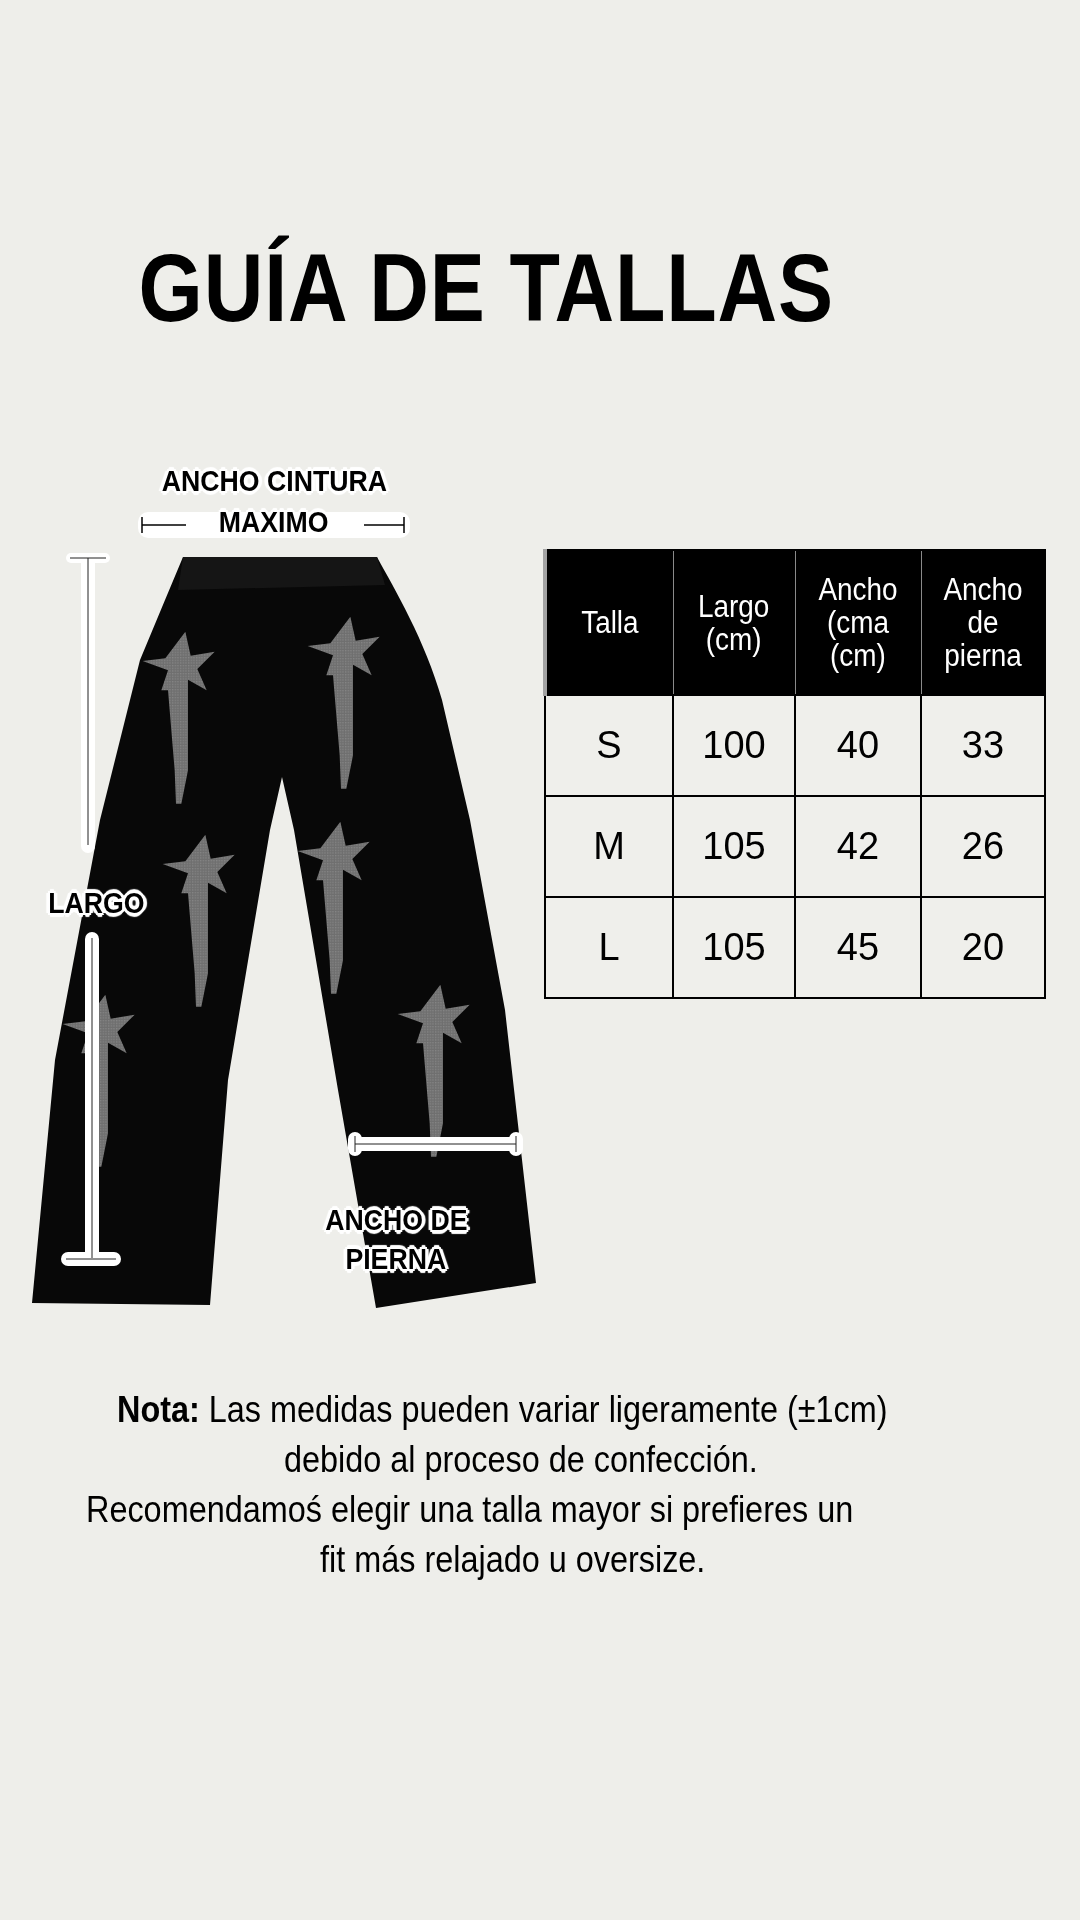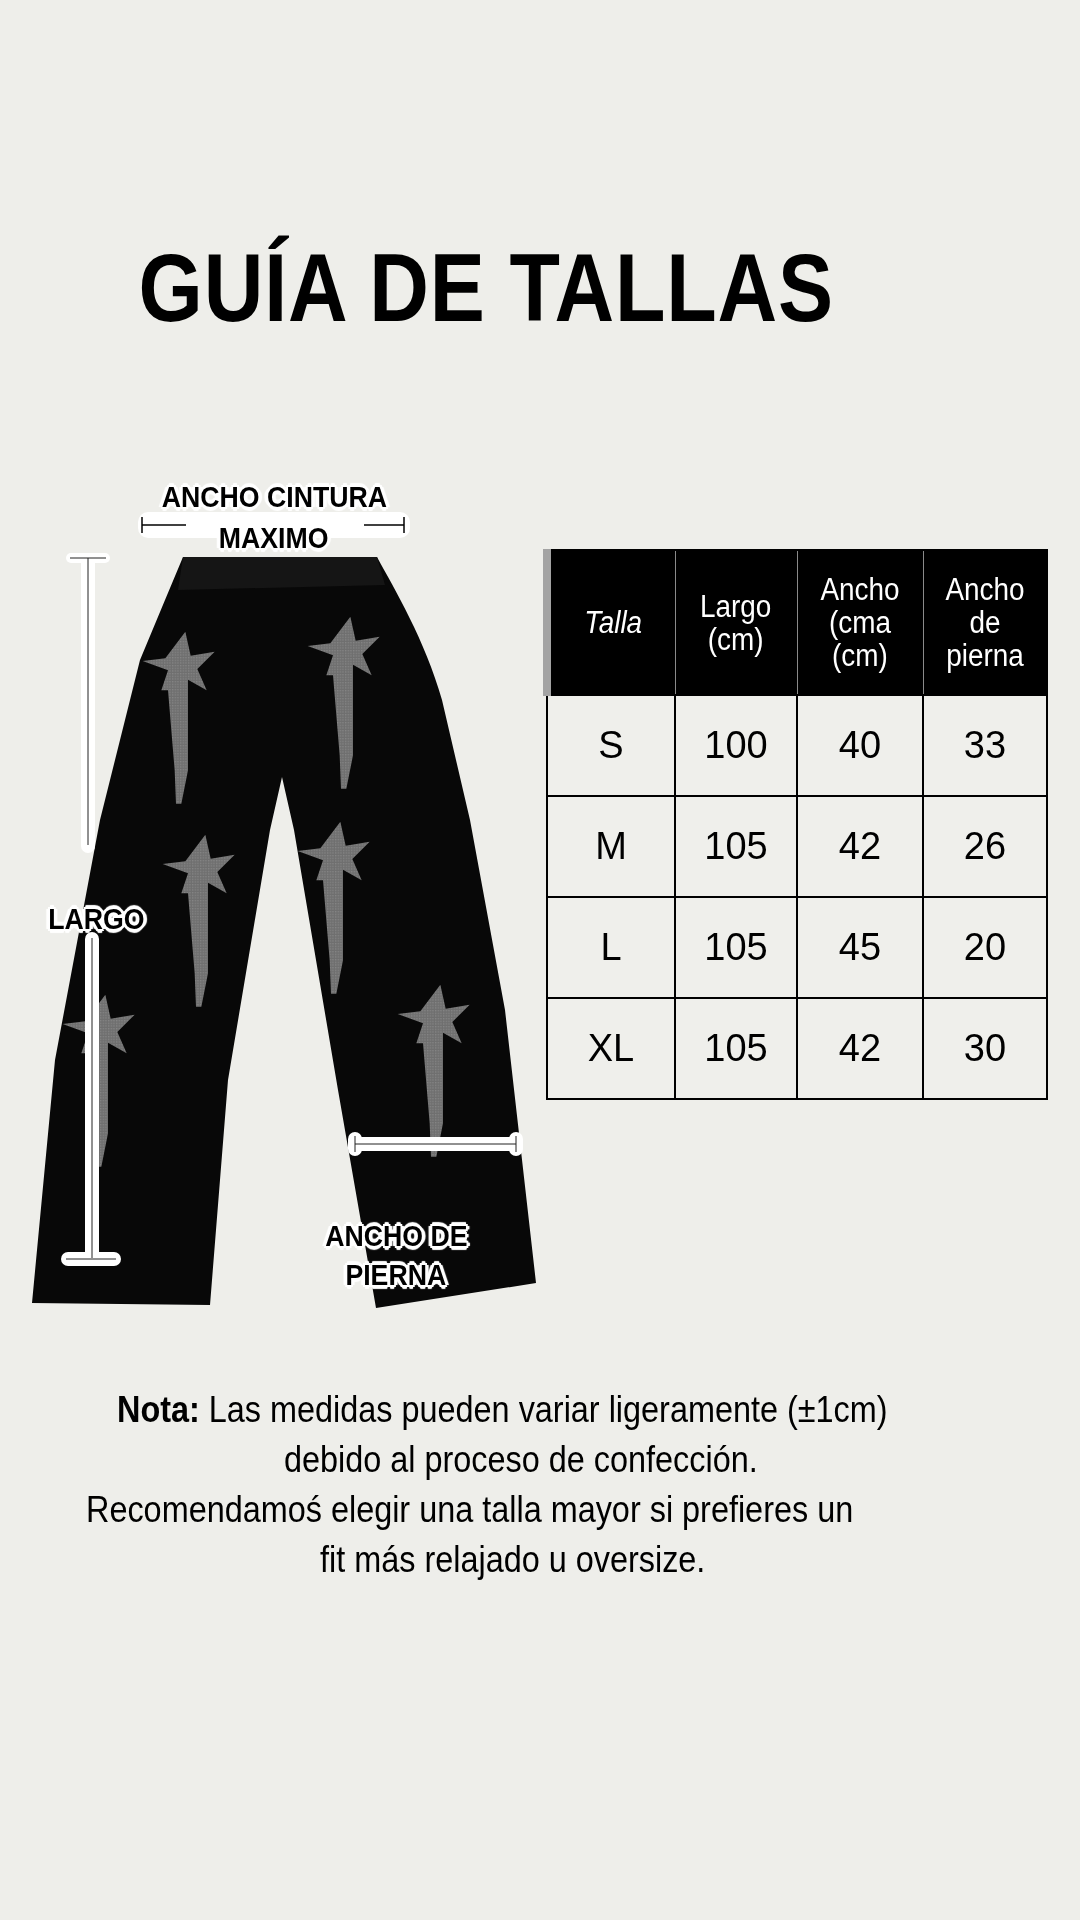--- a/index.html
+++ b/index.html
@@ -16,35 +16,34 @@
     letter-spacing:1px;
   }
   .title span { display:inline-block; transform:scaleX(0.86); transform-origin:center; }
   .outline-label {
     position:absolute; font-weight:700; font-size:29px; line-height:32px;
     color:#000; white-space:nowrap; text-align:center;
     text-shadow:
       0 0 0 #fff, 3px 0 0 #fff, -3px 0 0 #fff, 0 3px 0 #fff, 0 -3px 0 #fff,
       2px 2px 0 #fff, -2px 2px 0 #fff, 2px -2px 0 #fff, -2px -2px 0 #fff,
       4px 0 1px #fff, -4px 0 1px #fff, 0 4px 1px #fff, 0 -4px 1px #fff;
-    margin-top: 16px;
   }
   .outline-label span { display:inline-block; transform:scaleX(0.92); }
   
   .size-table {
     position:absolute; left:543px; top:549px; width:500px;
     border-collapse:collapse; table-layout:fixed;
   }
   .size-table th {
     background:#000; color:#fff; font-weight:400; font-size:31px; line-height:33px;
     height:143px; padding:0; text-align:center; vertical-align:middle;
     border-left:1px solid #8a8a8a; border-right:1px solid #8a8a8a;
     border-top:2px solid #000;
   }
-  .size-table th:first-child { border-left:8px solid #a3a3a3;font-style:italic; }
+  .size-table th:first-child { border-left:4px solid #a3a3a3; }
   .size-table th:last-child { border-right:2px solid #000; }
   .size-table th .hcell { display:inline-block; transform:scaleX(0.9); white-space:pre-line; }
   .size-table td {
     font-size:38px; height:99px; padding:0; text-align:center; vertical-align:middle;
     border:2px solid #000; background:#efefeb;
   }
   .note {
     position:absolute; left:0; top:1385px; width:1080px; font-size:36px; line-height:50px;
   }
   .note .line { position:absolute; white-space:nowrap; }
@@ -163,26 +162,20 @@
       <td>105</td>
       <td>42</td>
       <td>26</td>
     </tr>
     <tr>
       <td>L</td>
       <td>105</td>
       <td>45</td>
       <td>20</td>
     </tr>
-    <tr>
-      <td>XL</td>
-      <td>105</td>
-      <td>42</td>
-      <td>30</td>
-    </tr>
   </tbody>
 </table>
 
 <div class="note">
   <div class="line" style="left:117px;top:0px;">
     <span class="inner"><b>Nota:</b> <span>Las medidas pueden variar ligeramente (±1cm)</span></span>
   </div>
   <div class="line" style="left:284px;top:50px;">
     <span class="inner">debido al proceso de confección.</span>
   </div>

